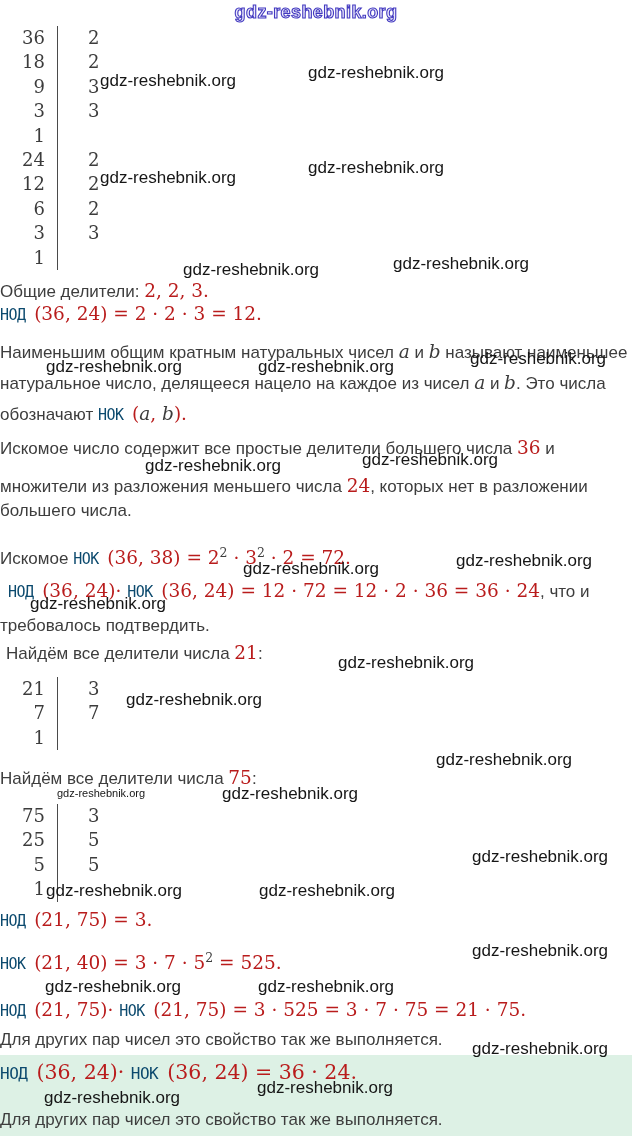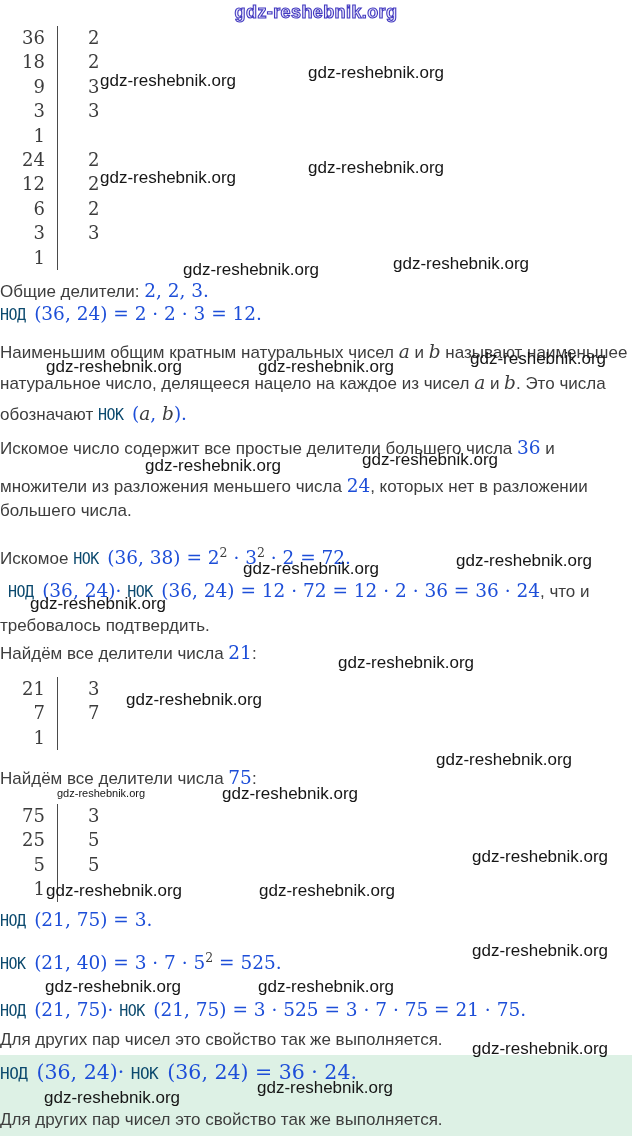--- a/index.html
+++ b/index.html
@@ -20,21 +20,21 @@
   }
   .frow{display:flex;align-items:stretch;height:24.4px;}
   .fl{display:inline-block;width:45px;text-align:right;line-height:24.4px;}
   .fr{
     display:inline-block;border-left:1.6px solid #4a4a4a;
     margin-left:12px;padding-left:30px;line-height:24.4px;
   }
   
   .line{position:absolute;white-space:nowrap;line-height:24px;}
   .sg-t{font-family:"Liberation Sans",sans-serif;font-size:17px;color:#3d3d3d;}
-  .sg-m{font-family:"DejaVu Serif","Liberation Serif",serif;font-size:18.5px;color:#1d4ed8;}
+  .sg-m{font-family:"DejaVu Serif","Liberation Serif",serif;font-size:18.5px;color:#b91c1c;}
   .sg-i{font-family:"DejaVu Serif","Liberation Serif",serif;font-style:italic;font-size:18.5px;color:#3c3c3c;}
   .sg-f{font-family:"DejaVu Sans Mono",monospace;font-size:15px;letter-spacing:-0.5px;color:#0c4a6e;}
   .sg-s{font-family:"DejaVu Serif","Liberation Serif",serif;font-size:12.5px;vertical-align:7px;color:#3c3c3c;}
   .line-lg .sg-m{font-size:20.5px;}
   .line-lg .sg-f{font-size:16px;}
   
   #wm-layer{position:absolute;inset:0;pointer-events:none;}
   .wm{
     position:absolute;font-family:"Liberation Sans",sans-serif;
     font-size:17px;color:#161616;white-space:nowrap;
@@ -131,21 +131,21 @@
     <div class="line" style="top: 302px; left: 0px;"><span class="sg-f">НОД </span><span class="sg-m">(36, 24) = 2 · 2 · 3 = 12.</span></div>
     <div class="line" style="top: 340px; left: 0px;"><span class="sg-t">Наименьшим общим кратным натуральных чисел </span><span class="sg-i">a</span><span class="sg-t"> и </span><span class="sg-i">b</span><span class="sg-t"> называют наименьшее</span></div>
     <div class="line" style="top: 371px; left: 0px;"><span class="sg-t">натуральное число, делящееся нацело на каждое из чисел </span><span class="sg-i">a</span><span class="sg-t"> и </span><span class="sg-i">b</span><span class="sg-t">. Это числа</span></div>
     <div class="line" style="top: 402px; left: 0px;"><span class="sg-t">обозначают </span><span class="sg-f">НОК </span><span class="sg-m">(</span><span class="sg-i">a</span><span class="sg-m">, </span><span class="sg-i">b</span><span class="sg-m">).</span></div>
     <div class="line" style="top: 436px; left: 0px;"><span class="sg-t">Искомое число содержит все простые делители большего числа </span><span class="sg-m">36</span><span class="sg-t"> и</span></div>
     <div class="line" style="top: 474px; left: 0px;"><span class="sg-t">множители из разложения меньшего числа </span><span class="sg-m">24</span><span class="sg-t">, которых нет в разложении</span></div>
     <div class="line" style="top: 499px; left: 0px;"><span class="sg-t">большего числа.</span></div>
     <div class="line" style="top: 541px; left: 0px;"><span class="sg-t">Искомое </span><span class="sg-f">НОК </span><span class="sg-m">(36, 38) = 2</span><span class="sg-s">2</span><span class="sg-m"> · 3</span><span class="sg-s">2</span><span class="sg-m"> · 2 = 72.</span></div>
     <div class="line" style="top: 579px; left: 8px;"><span class="sg-f">НОД </span><span class="sg-m">(36, 24)· </span><span class="sg-f">НОК </span><span class="sg-m">(36, 24) = 12 · 72 = 12 · 2 · 36 = 36 · 24</span><span class="sg-t">, что и</span></div>
     <div class="line" style="top: 614px; left: 0px;"><span class="sg-t">требовалось подтвердить.</span></div>
-    <div class="line" style="top: 641px; left: 0px;"><span class="sg-t">Найдём все делители числа </span><span class="sg-m">21</span><span class="sg-t">:</span></div>
+    <div class="line" style="top: 641px; left: 0px; padding-left: 6px;"><span class="sg-t">Найдём все делители числа </span><span class="sg-m">21</span><span class="sg-t">:</span></div>
     <div class="line" style="top: 766px; left: 0px;"><span class="sg-t">Найдём все делители числа </span><span class="sg-m">75</span><span class="sg-t">:</span></div>
     <div class="line" style="top: 908px; left: 0px;"><span class="sg-f">НОД </span><span class="sg-m">(21, 75) = 3.</span></div>
     <div class="line" style="top: 946px; left: 0px;"><span class="sg-f">НОК </span><span class="sg-m">(21, 40) = 3 · 7 · 5</span><span class="sg-s">2</span><span class="sg-m"> = 525.</span></div>
     <div class="line" style="top: 998px; left: 0px;"><span class="sg-f">НОД </span><span class="sg-m">(21, 75)· </span><span class="sg-f">НОК </span><span class="sg-m">(21, 75) = 3 · 525 = 3 · 7 · 75 = 21 · 75.</span></div>
     <div class="line" style="top: 1028px; left: 0px;"><span class="sg-t">Для других пар чисел это свойство так же выполняется.</span></div>
     <div class="line line-lg" style="top: 1060px; left: 0px;"><span class="sg-f">НОД </span><span class="sg-m">(36, 24)· </span><span class="sg-f">НОК </span><span class="sg-m">(36, 24) = 36 · 24.</span></div>
     <div class="line" style="top: 1108px; left: 0px;"><span class="sg-t">Для других пар чисел это свойство так же выполняется.</span></div>
   </main>
 
 <div id="wm-layer">

